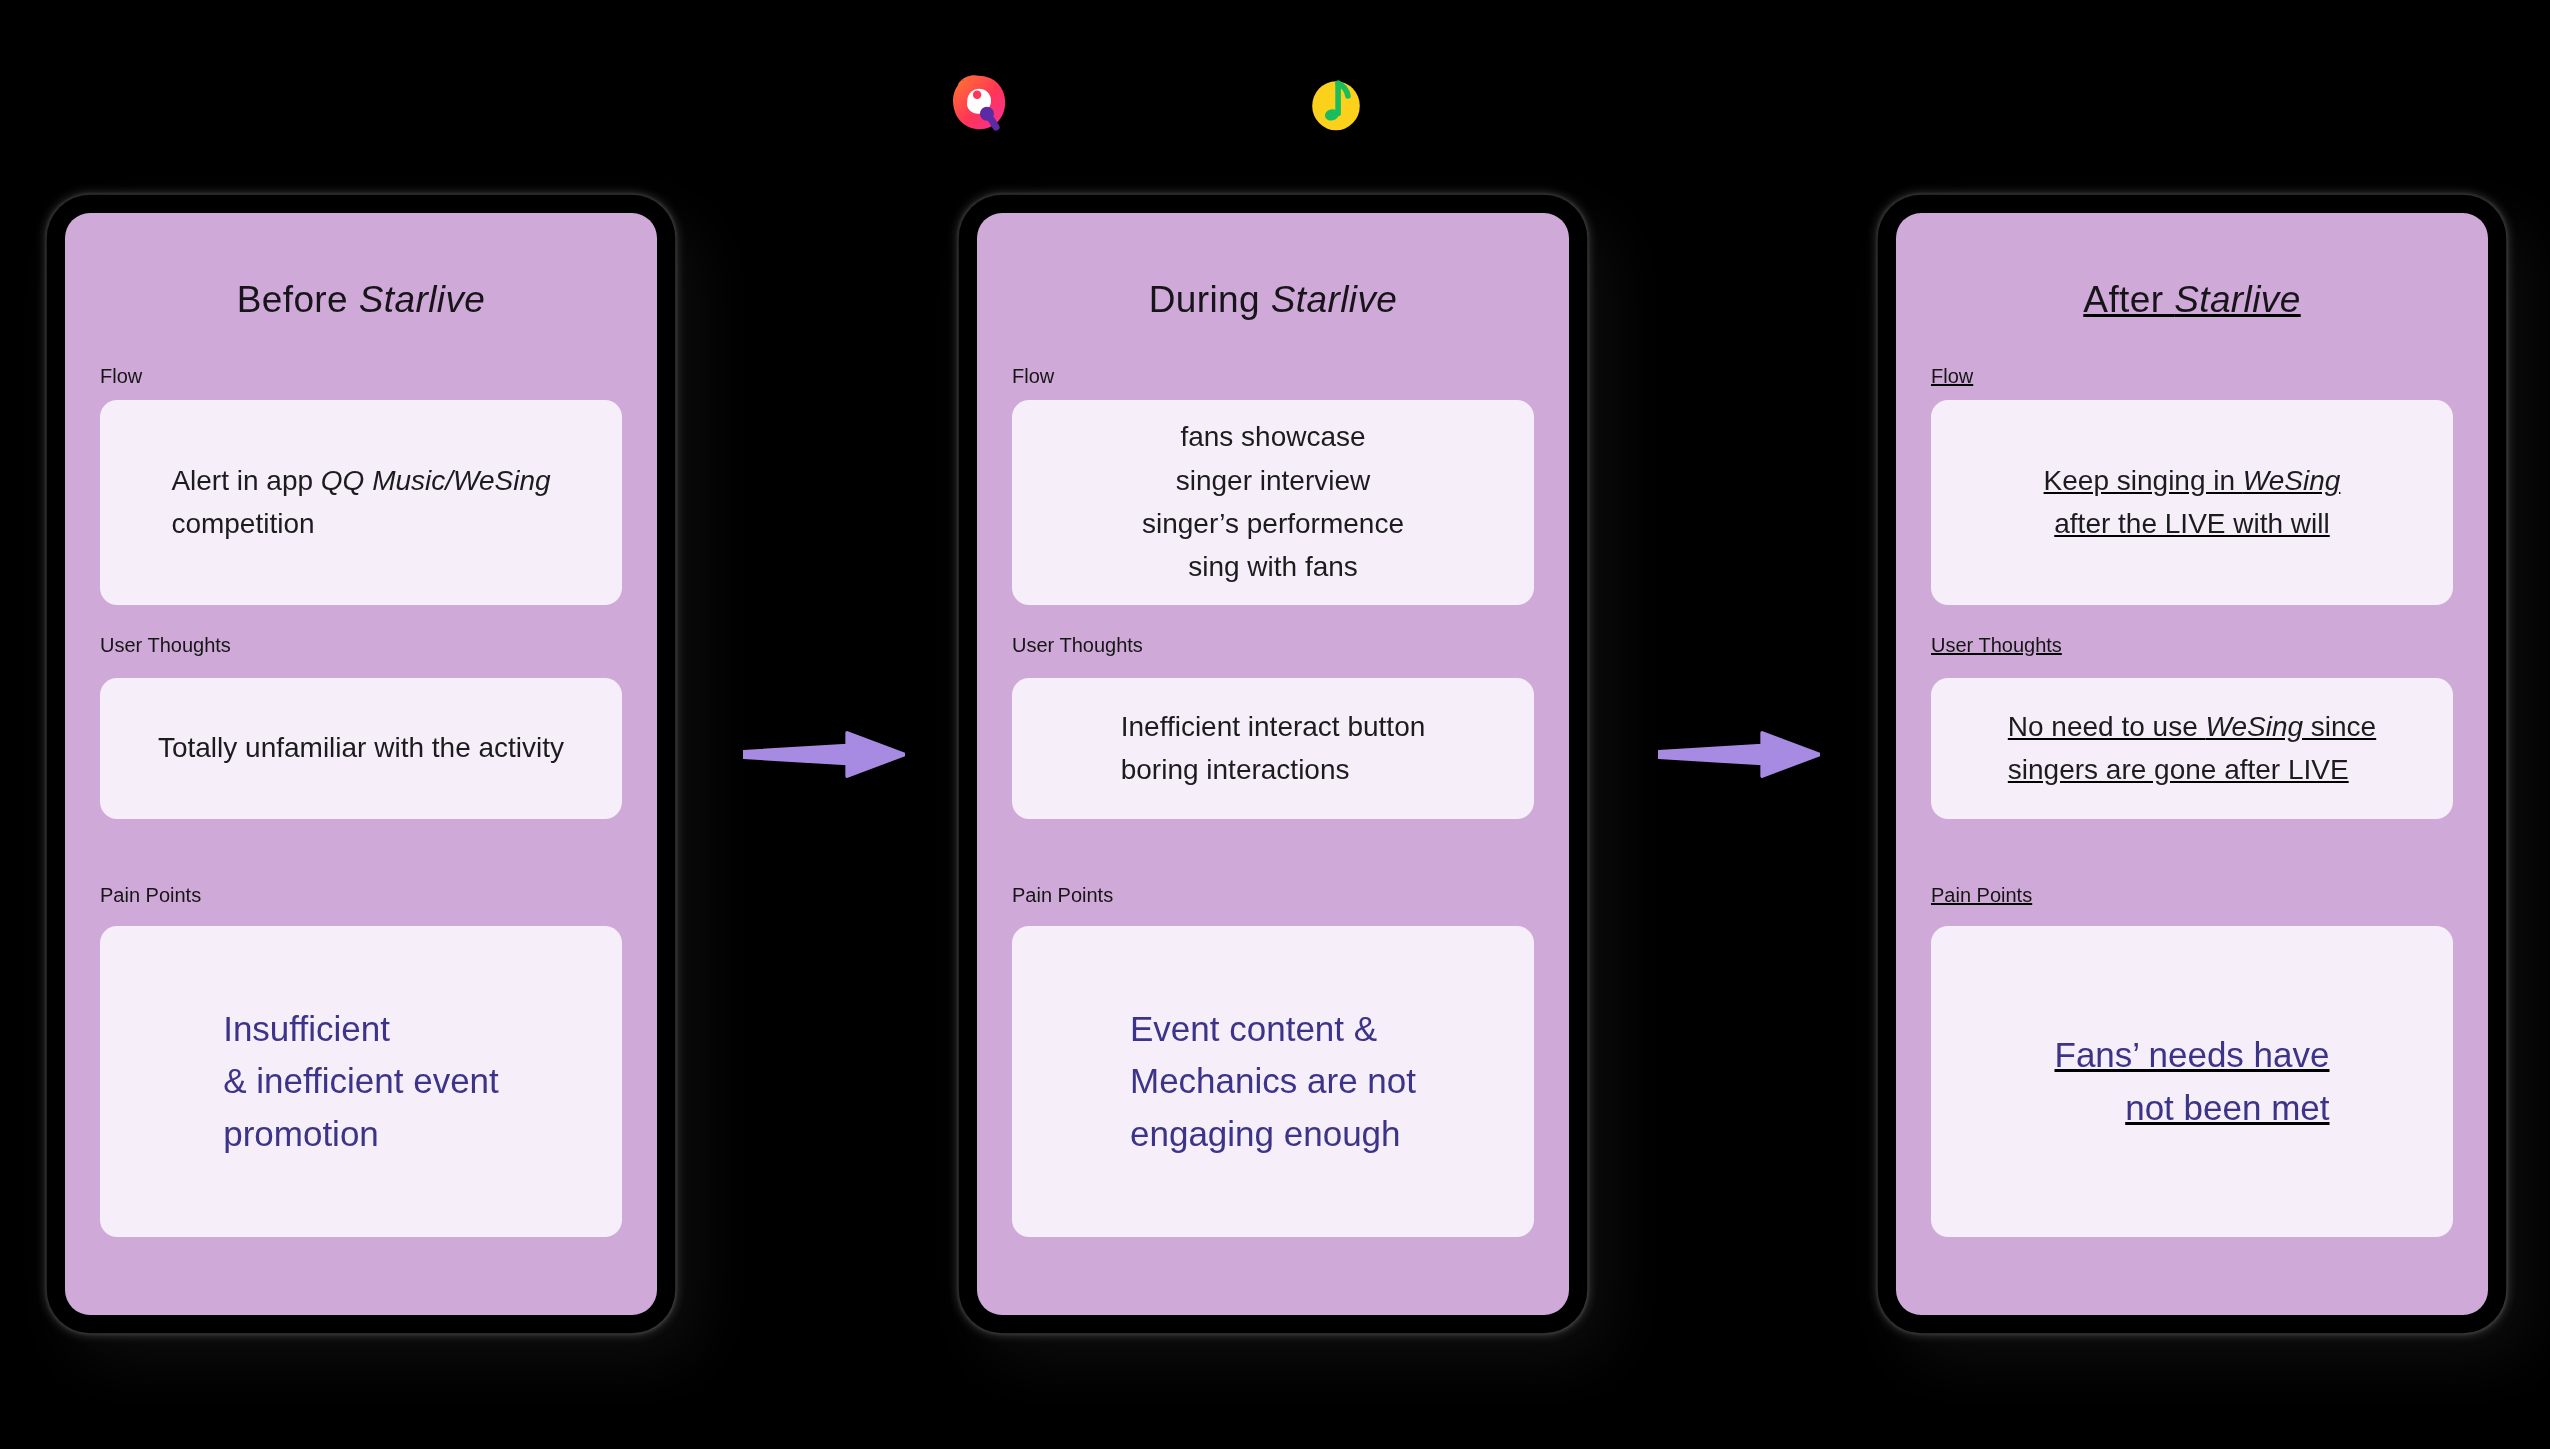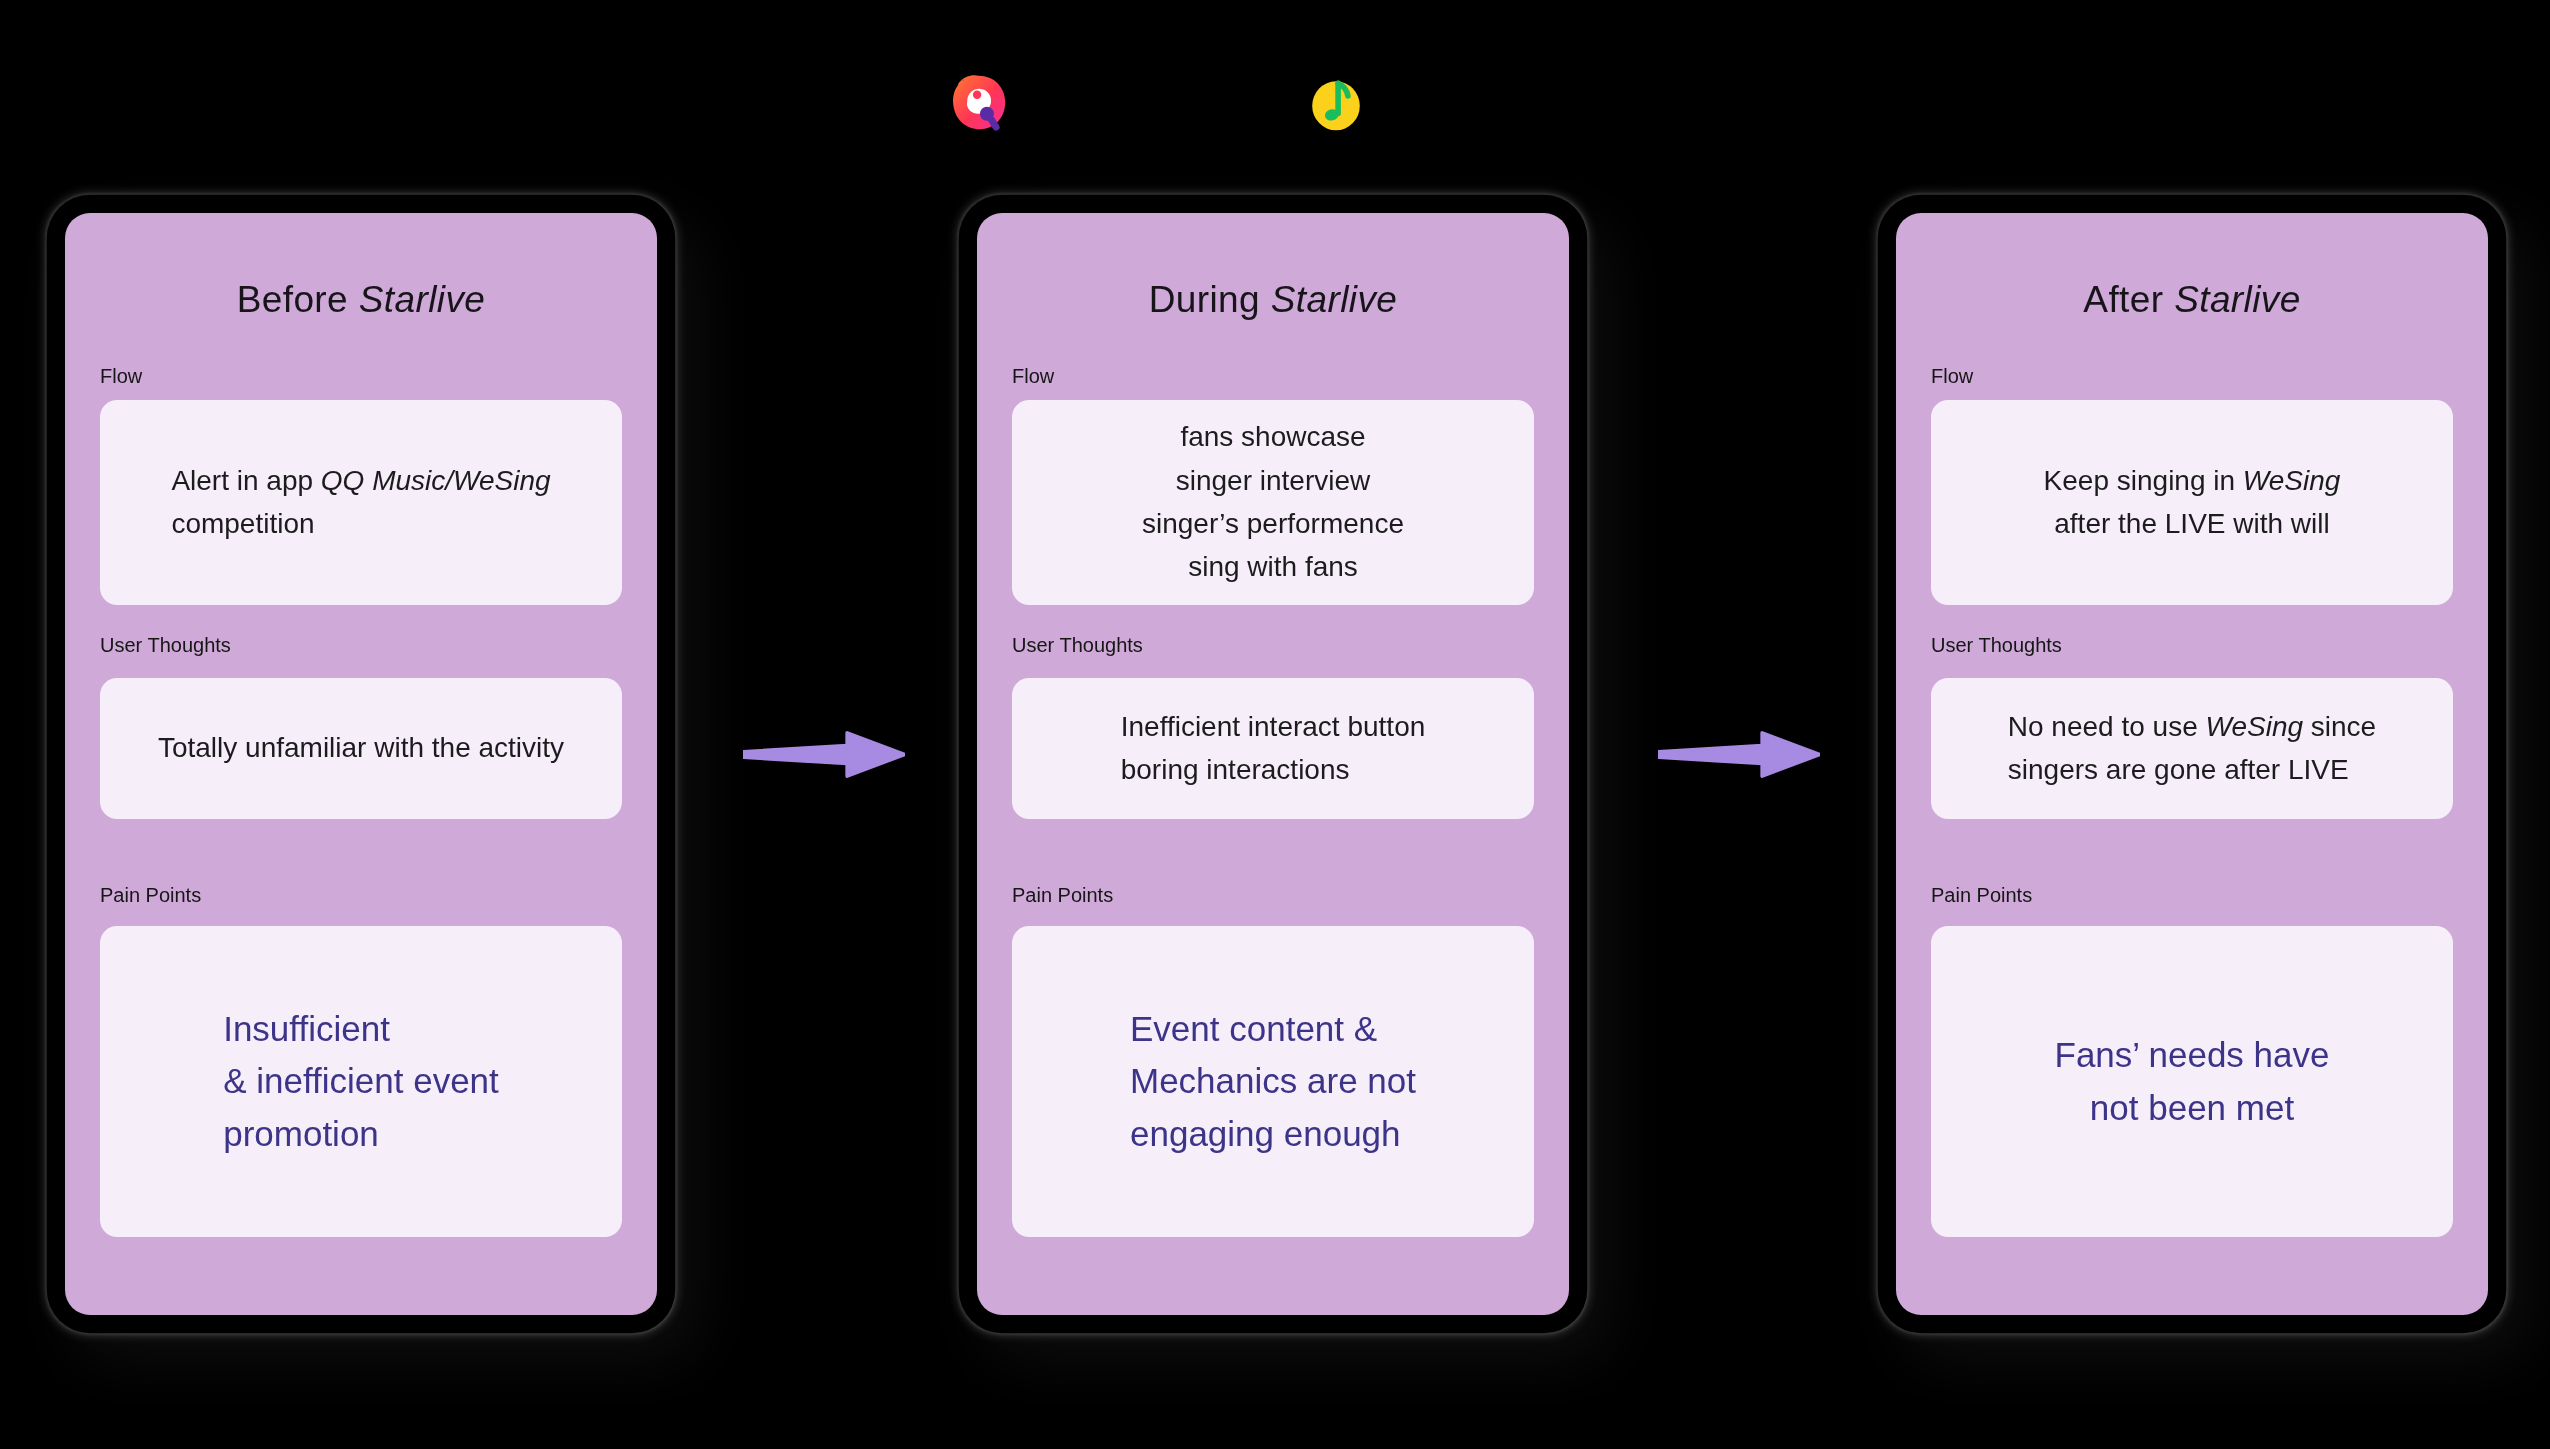--- a/index.html
+++ b/index.html
@@ -10,21 +10,21 @@
   .app-icon{position:absolute;}
   .card{
     position:absolute;top:213px;width:592px;height:1102px;box-sizing:border-box;
     padding:6px 35px;border-radius:25px;background:var(--card);
     box-shadow:
       0 0 0 18.3px #000,
       0 0 9.8px 21px rgba(255,255,255,0.16),
       0 0 2.8px 19.7px rgba(255,255,255,0.10),
       24px 27px 63px 19.7px rgba(255,255,255,0.05);
   }
-  .pos1{left:65px;} .pos2{left:977px;} .pos3{left:1896px;}
+  .pos1{left:65px;} .pos2{left:977px;} .pos3{left:1896px;text-decoration:underline;}
   .title{
     margin:60px 0 0;font-size:37px;line-height:1.15;font-weight:500;
     text-align:center;color:var(--title_text);letter-spacing:0.4px;
   }
   .it{font-style:italic;}
   .label{
     font-size:20px;line-height:1.2;color:var(--label_text);font-weight:400;
   }
   .m1{margin-top:42px;} .m2{margin-top:28px;} .m3{margin-top:64px;}
   .bubble{
@@ -139,21 +139,21 @@
     </div>
     <div class="label m2">User Thoughts</div>
     <div class="bubble thoughts">
       <div class="btext" style="text-align: left;">
           <div><span>No need to use </span><span class="it">WeSing</span><span> since</span></div>
           <div><span>singers are gone after LIVE</span></div>
         </div>
     </div>
     <div class="label m3">Pain Points</div>
     <div class="bubble pain">
-      <div class="btext" style="text-align: center;">
+      <div class="btext" style="text-align: right;">
           <div><span>Fans’ needs have</span></div>
           <div><span>not been met</span></div>
         </div>
     </div>
   </section>
 
 </div>
 
 
 </body></html>

